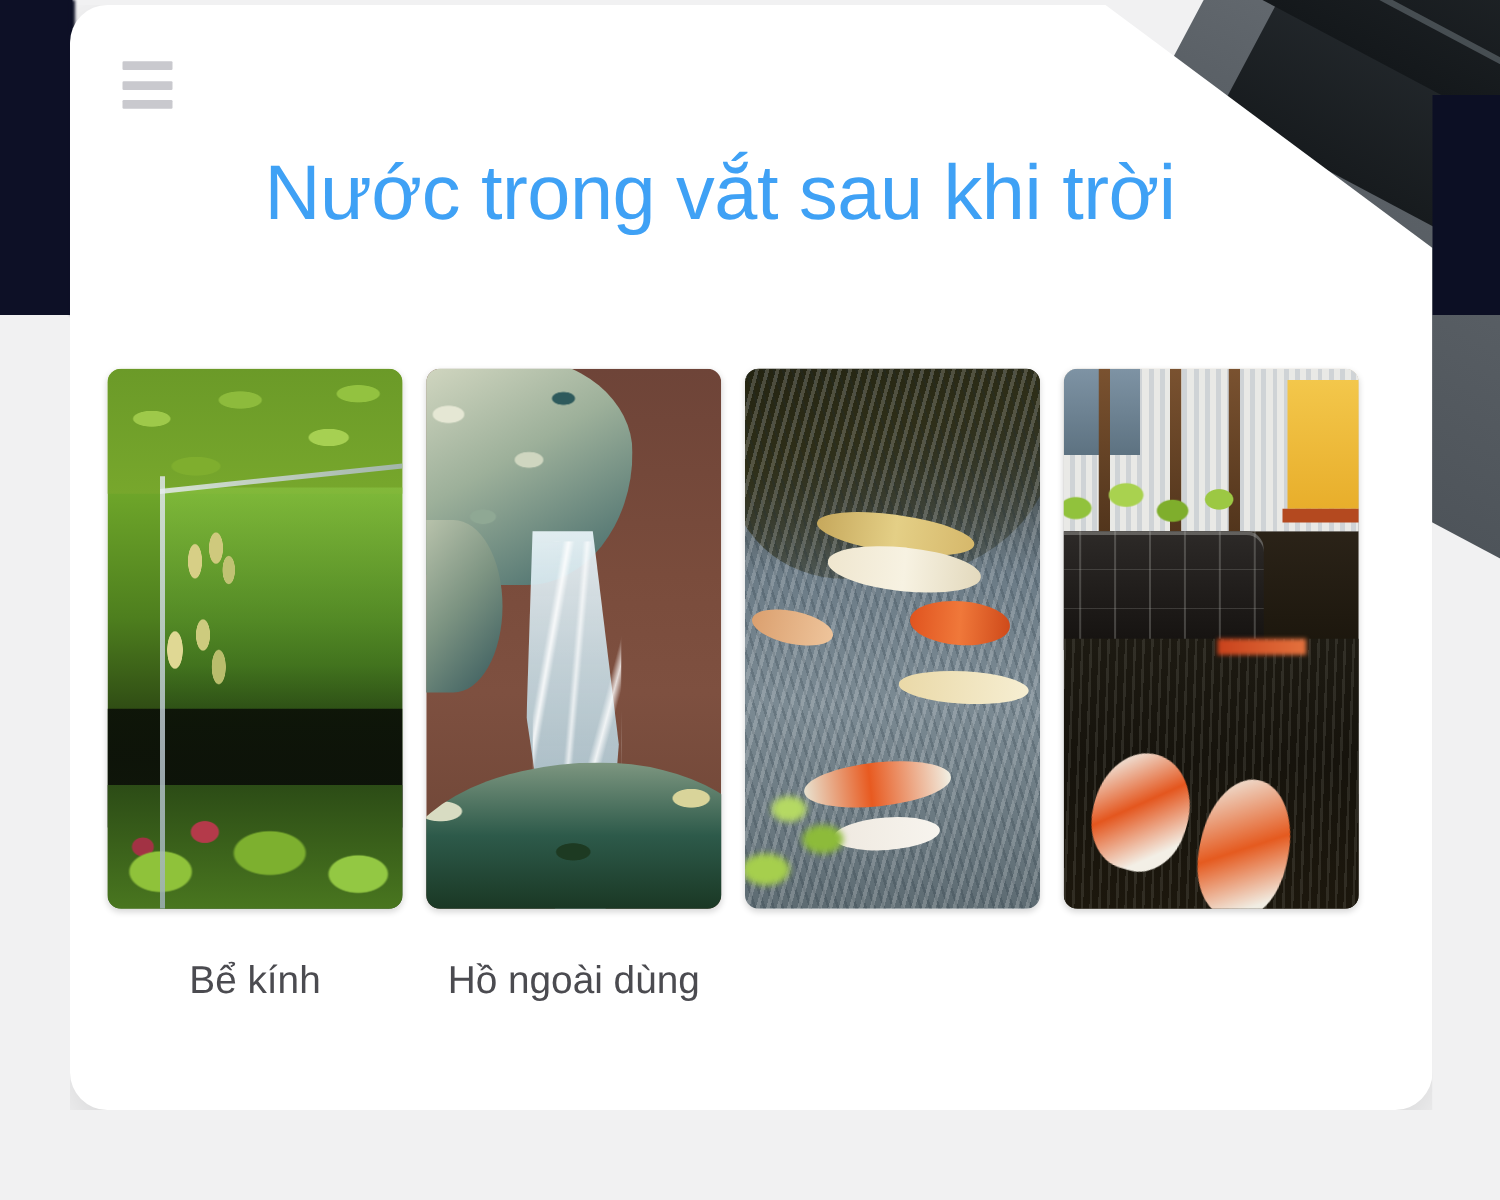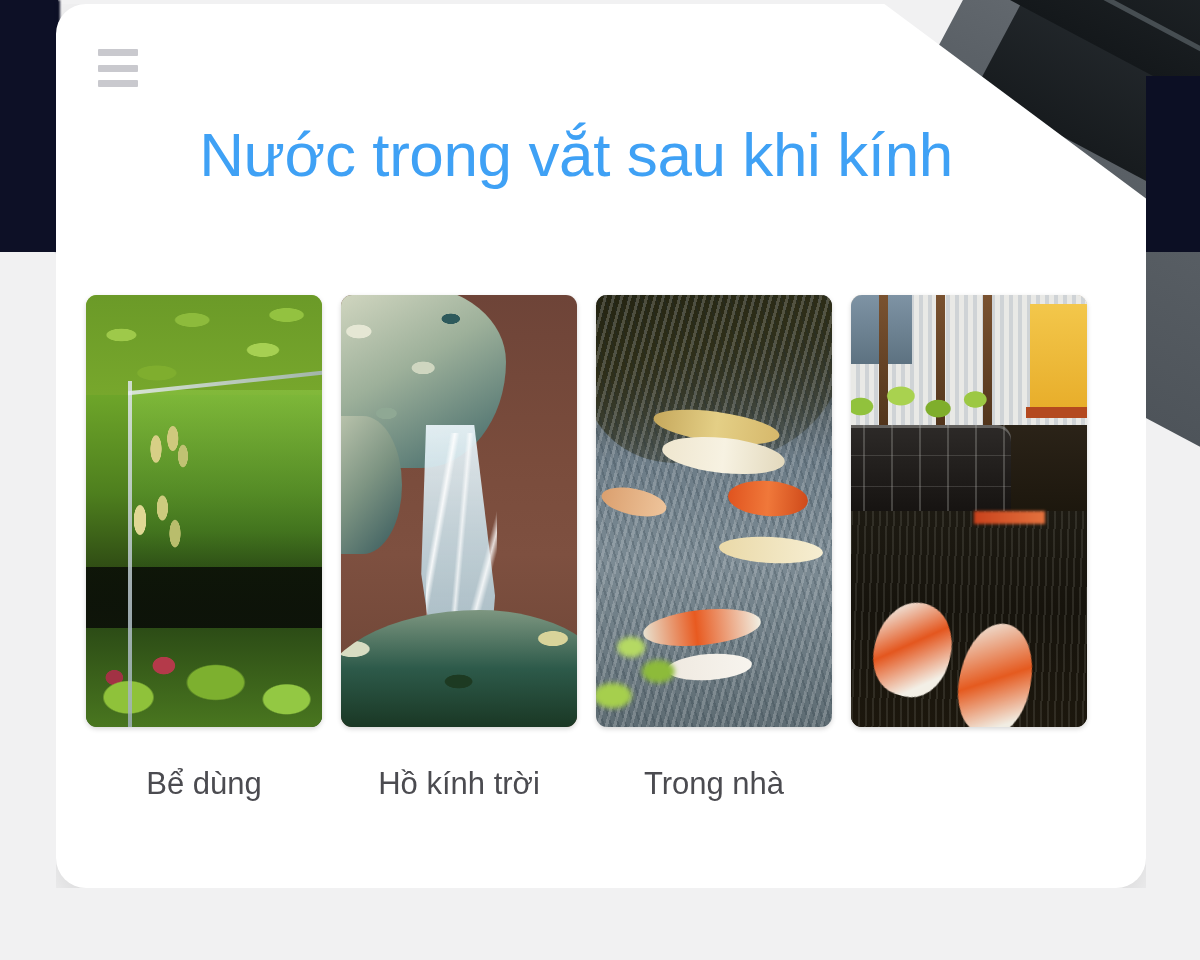--- a/index.html
+++ b/index.html
@@ -307,21 +307,21 @@
 </div>
 
 <div id="card">
 
   <div id="hamburger">
     <span></span>
     <span></span>
     <span></span>
   </div>
 
-  <div id="title">Nước trong vắt sau khi kính</div>
+  <div id="title">Nước trong vắt sau khi trời</div>
 
   <div id="strip">
 
     <div class="thumb">
       <div class="art art-tank">
         <div class="moss-top"></div>
         <div class="glassbody"></div>
         <div class="plantA"></div>
         <div class="plantB"></div>
         <div class="dark-substrate"></div>
@@ -370,18 +370,17 @@
         <div class="water2"></div>
         <div class="refl"></div>
         <div class="koiA"></div>
         <div class="koiB"></div>
       </div>
     </div>
 
   </div>
 
   <div id="labels">
-    <div class="lbl">Bể dùng</div>
-    <div class="lbl">Hồ kính trời</div>
-    <div class="lbl">Trong nhà</div>
+    <div class="lbl">Bể kính</div>
+    <div class="lbl">Hồ ngoài dùng</div>
   </div>
 
 </div>
 
 </body></html>

